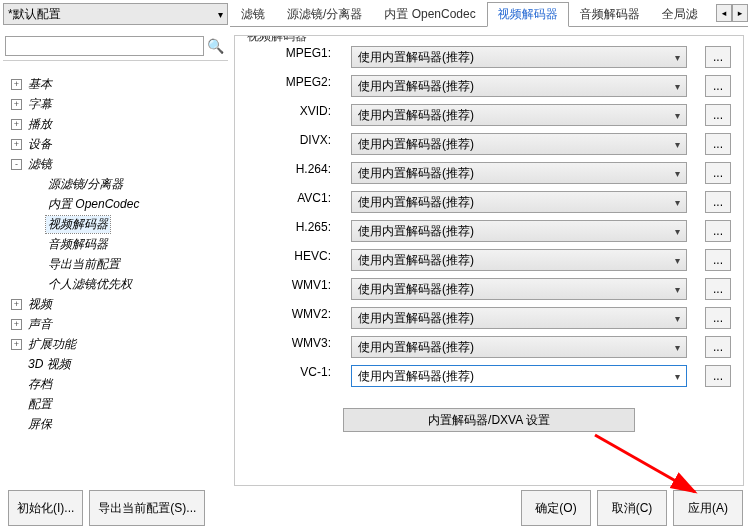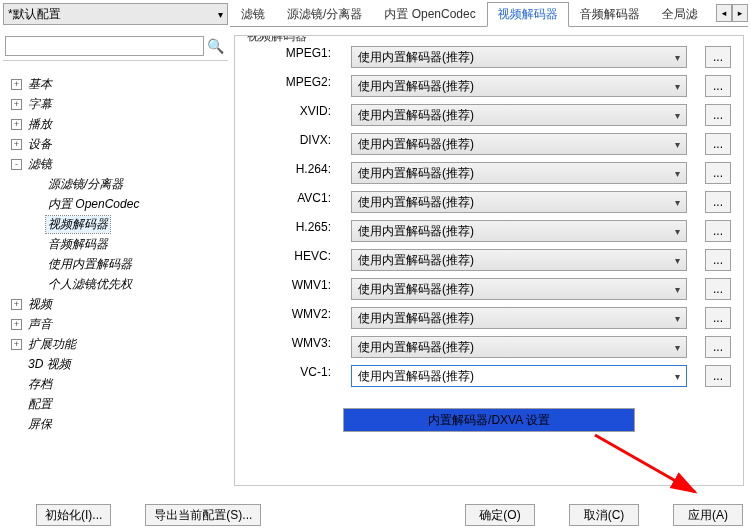--- a/index.html
+++ b/index.html
@@ -28,24 +28,24 @@
 .group { margin: 8px 4px 4px 4px; border: 1px solid #c8c8c8; padding: 10px 8px 8px 8px; position: relative; flex: 1; overflow: hidden; }
 .group-title { position: absolute; top: -8px; left: 8px; background: #fff; padding: 0 4px; color: #333; }
 .codec-list { height: 350px; overflow-y: auto; overflow-x: hidden; padding-right: 4px; }
 .codec-row { display: flex; align-items: flex-start; gap: 18px; margin-bottom: 7px; }
 .codec-label { width: 90px; text-align: right; padding-right: 2px; }
 .codec-select { flex: 1; height: 22px; border: 1px solid #a0a0a0; background: linear-gradient(#f2f2f2,#e3e3e3); display: flex; align-items: center; justify-content: space-between; padding: 0 6px; }
 .codec-select.sel { border: 1px solid #2a7fd4; background: #fff; }
 .codec-select .chev { font-size: 10px; color: #444; }
 .codec-more { width: 26px; height: 22px; border: 1px solid #a0a0a0; background: #f3f3f3; display: flex; align-items: center; justify-content: center; }
 .bottom-btn-row { display: flex; gap: 14px; padding: 12px 100px 4px 100px; justify-content: center; }
-.wide-btn { flex: 1; height: 24px; border: 1px solid #a0a0a0; background: #1d4ed8; }
+.wide-btn { flex: 1; height: 24px; border: 1px solid #a0a0a0; background: #e5e5e5; }
 .footer { position: absolute; left: 0; right: 0; bottom: 3px; display: flex; justify-content: space-between; padding: 0 8px; }
 .footer-left, .footer-right { display: flex; gap: 6px; }
-.btn { height: 22px; border: 1px solid #a0a0a0; background: #f3f3f3; padding: 0 8px; min-width: 70px; margin-left: 28px; }
+.btn { height: 36px; border: 1px solid #a0a0a0; background: #f3f3f3; padding: 0 8px; min-width: 70px; }
 .btn.small { min-width: 70px; }
 .arrow { position: absolute; pointer-events: none; }
 
 .arrow svg { overflow: visible; }
 
 .codec-list::-webkit-scrollbar { width: 16px; }
 .codec-list::-webkit-scrollbar-track { background: #efefef; border-left: 1px solid #ccc; }
 .codec-list::-webkit-scrollbar-thumb { background: #cfcfcf; border: 1px solid #aaa; }
 </style>
 </head>
@@ -93,21 +93,21 @@
         <div class="tree-node d2 selected">
           <span class="tree-toggle blank"></span>
           <span class="lbl">视频解码器</span>
         </div>
         <div class="tree-node d2">
           <span class="tree-toggle blank"></span>
           <span class="lbl">音频解码器</span>
         </div>
         <div class="tree-node d2">
           <span class="tree-toggle blank"></span>
-          <span class="lbl">使用内置解码器</span>
+          <span class="lbl">导出当前配置</span>
         </div>
         <div class="tree-node d2">
           <span class="tree-toggle blank"></span>
           <span class="lbl">个人滤镜优先权</span>
         </div>
         <div class="tree-node d1">
           <span class="tree-toggle">+</span>
           <span class="lbl">视频</span>
         </div>
         <div class="tree-node d1">

